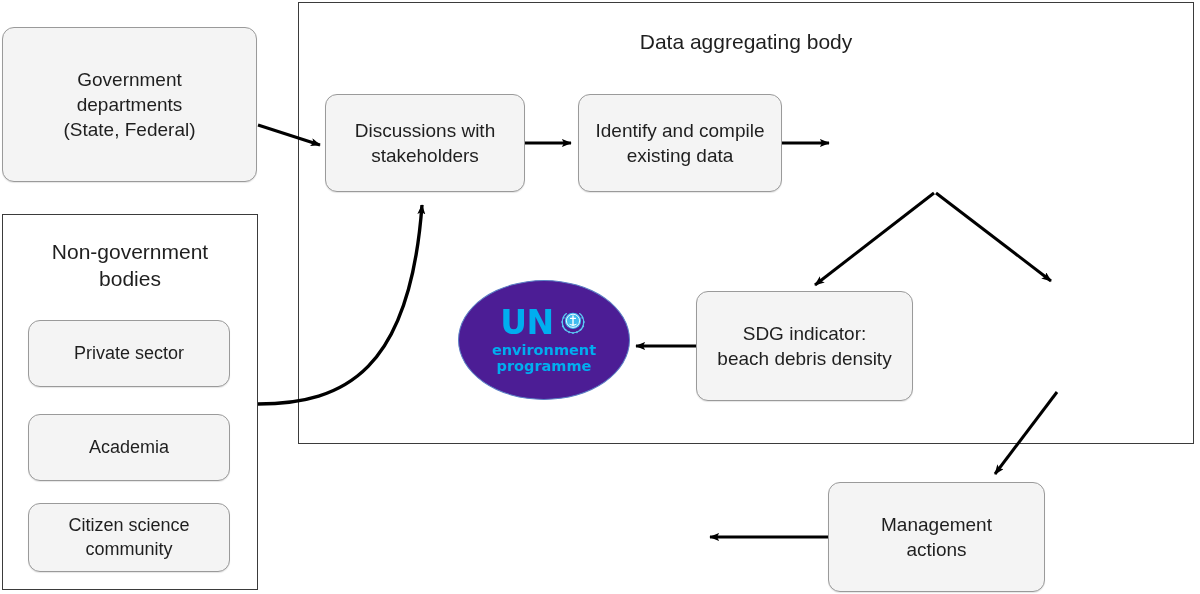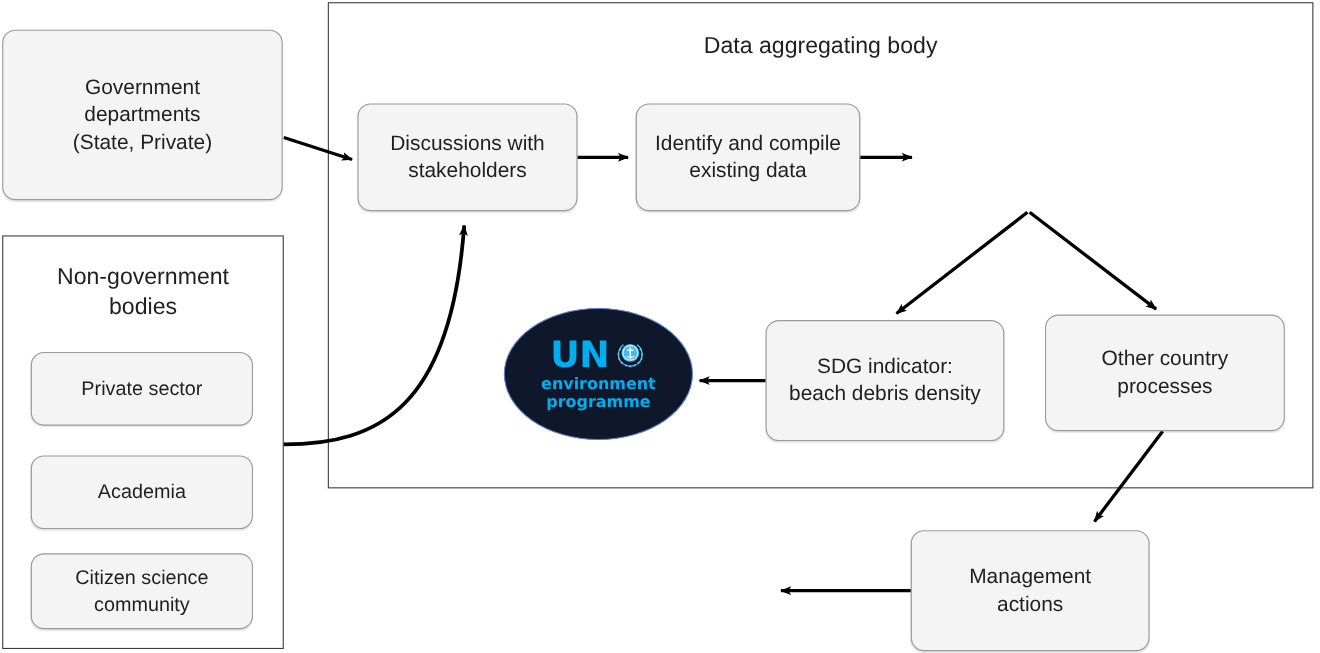--- a/index.html
+++ b/index.html
@@ -60,21 +60,21 @@
 
   
   #un-logo {
     position: absolute;
     left: 458px;
     top: 280px;
     width: 170px;
     height: 118px;
     border: 1.4px solid #5b7fc4;
     border-radius: 50%;
-    background: #0f172a;
+    background: #4c1d95;
     display: flex;
     flex-direction: column;
     align-items: center;
     justify-content: center;
   }
   #un-logo-row {
     display: flex;
     align-items: center;
     justify-content: center;
     gap: 4px;
@@ -132,21 +132,21 @@
     <path d="M696,346 L636,346" stroke="#000" stroke-width="3" fill="none" marker-end="url(#ah)"></path>
 
     <path d="M1057,392 L995,474" stroke="#000" stroke-width="3" fill="none" marker-end="url(#ah)"></path>
 
     <path d="M828,537 L710,537" stroke="#000" stroke-width="3" fill="none" marker-end="url(#ah)"></path>
   </svg>
 
   <div class="node" style="left:2px; top:27px; width:255px; height:155px;">
     <span>Government
 departments
-(State, Private)</span>
+(State, Federal)</span>
   </div>
 
   <div class="node" style="left:28px; top:414px; width:202px; height:67px; font-size:18px;">
     <span>Academia</span>
   </div>
 
   <div class="node" style="left:28px; top:320px; width:202px; height:67px; font-size:18px;">
     <span>Private sector</span>
   </div>
 
@@ -164,24 +164,20 @@
     <span>Discussions with
 stakeholders</span>
   </div>
 
 
   <div class="node" style="left:696px; top:291px; width:217px; height:110px;">
     <span>SDG indicator:
 beach debris density</span>
   </div>
 
-  <div class="node" style="left:950px; top:286px; width:218px; height:106px;">
-    <span>Other country
-processes</span>
-  </div>
 
   <div class="node" style="left:828px; top:482px; width:217px; height:110px;">
     <span>Management
 actions</span>
   </div>
 
 
   <div id="un-logo">
     <div id="un-logo-row">
       <div id="un-wordmark">UN</div>

